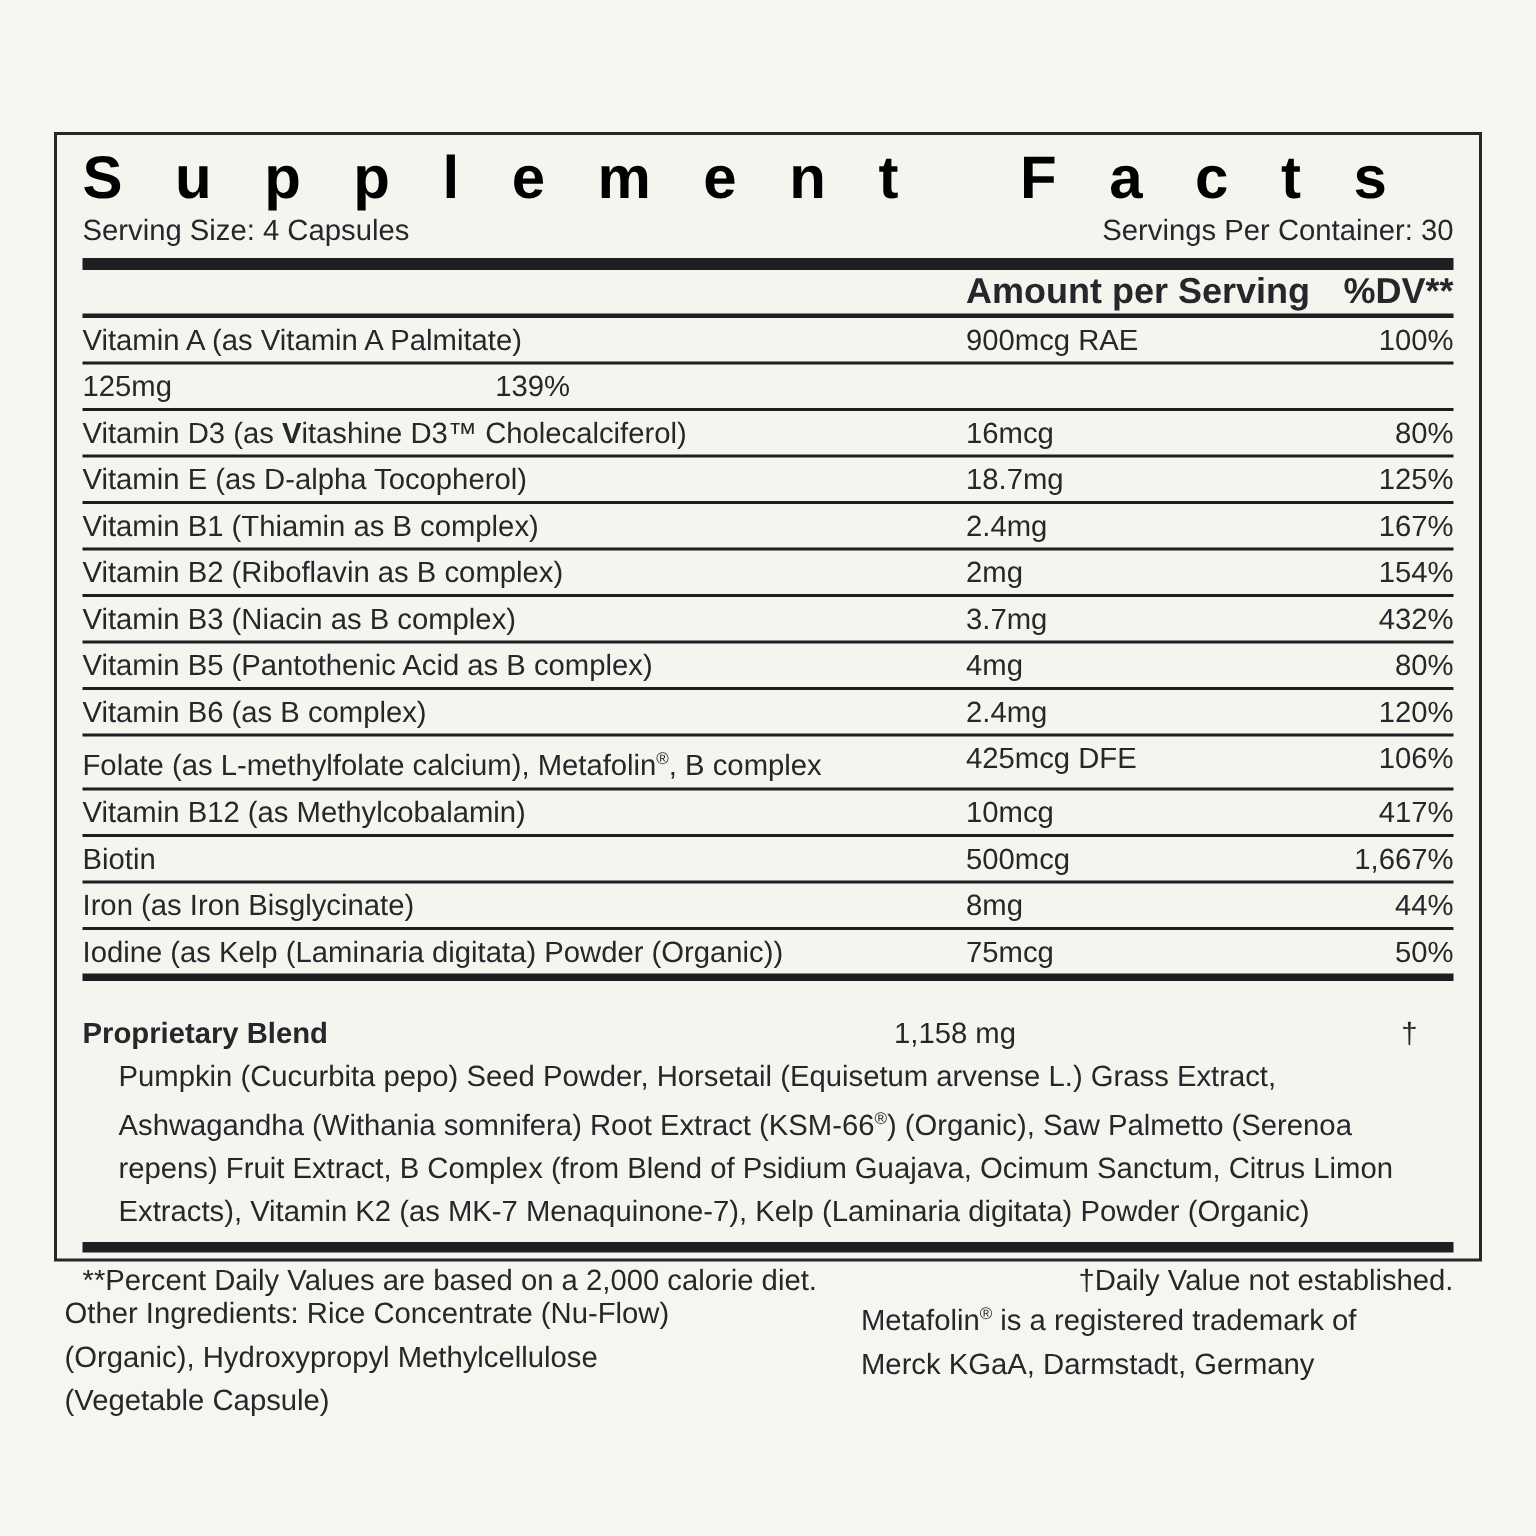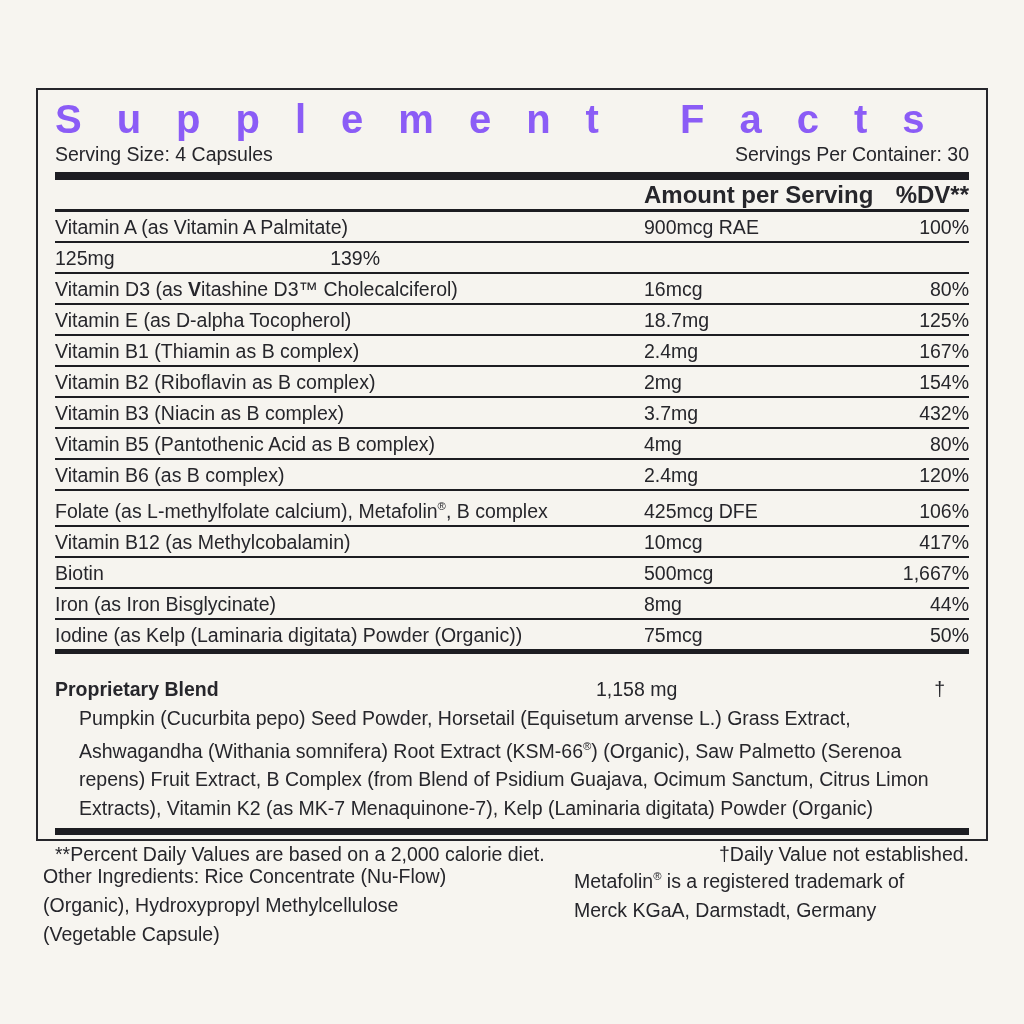--- a/index.html
+++ b/index.html
@@ -21,21 +21,21 @@
     background:#f6f4ef;
   }
   .title{
     font-size:40px;
     font-weight:700;
     letter-spacing:35px;
     line-height:46px;
     white-space:nowrap;
     overflow:hidden;
     margin-top:2px;
-    color:#8b5cf6;
+    color:#000000;
   }
   .serving-row{
     display:flex;
     justify-content:space-between;
     font-size:19.5px;
     line-height:25px;
     margin-bottom:5px;
   }
   .bar{background:#1d1d22;}
   .bar.thick{height:8px;}
@@ -51,21 +51,20 @@
   }
   .col-name{flex:1;}
   .col-amt{width:245px;flex:none;}
   .col-dv{width:80px;flex:none;text-align:right;}
   .nrow{
     display:flex;
     font-size:19.5px;
     line-height:28px;
     border-bottom:2px solid #1d1d22;
     padding:1px 0 0 0;
-    align-items:flex-end;
   }
   .rows .nrow:last-child{border-bottom:none;}
   .blend-row{
     display:flex;
     font-size:19.5px;
     line-height:30px;
     margin-top:20px;
     gap:48px;
   }
   .blend-row .col-name{font-weight:700;}

